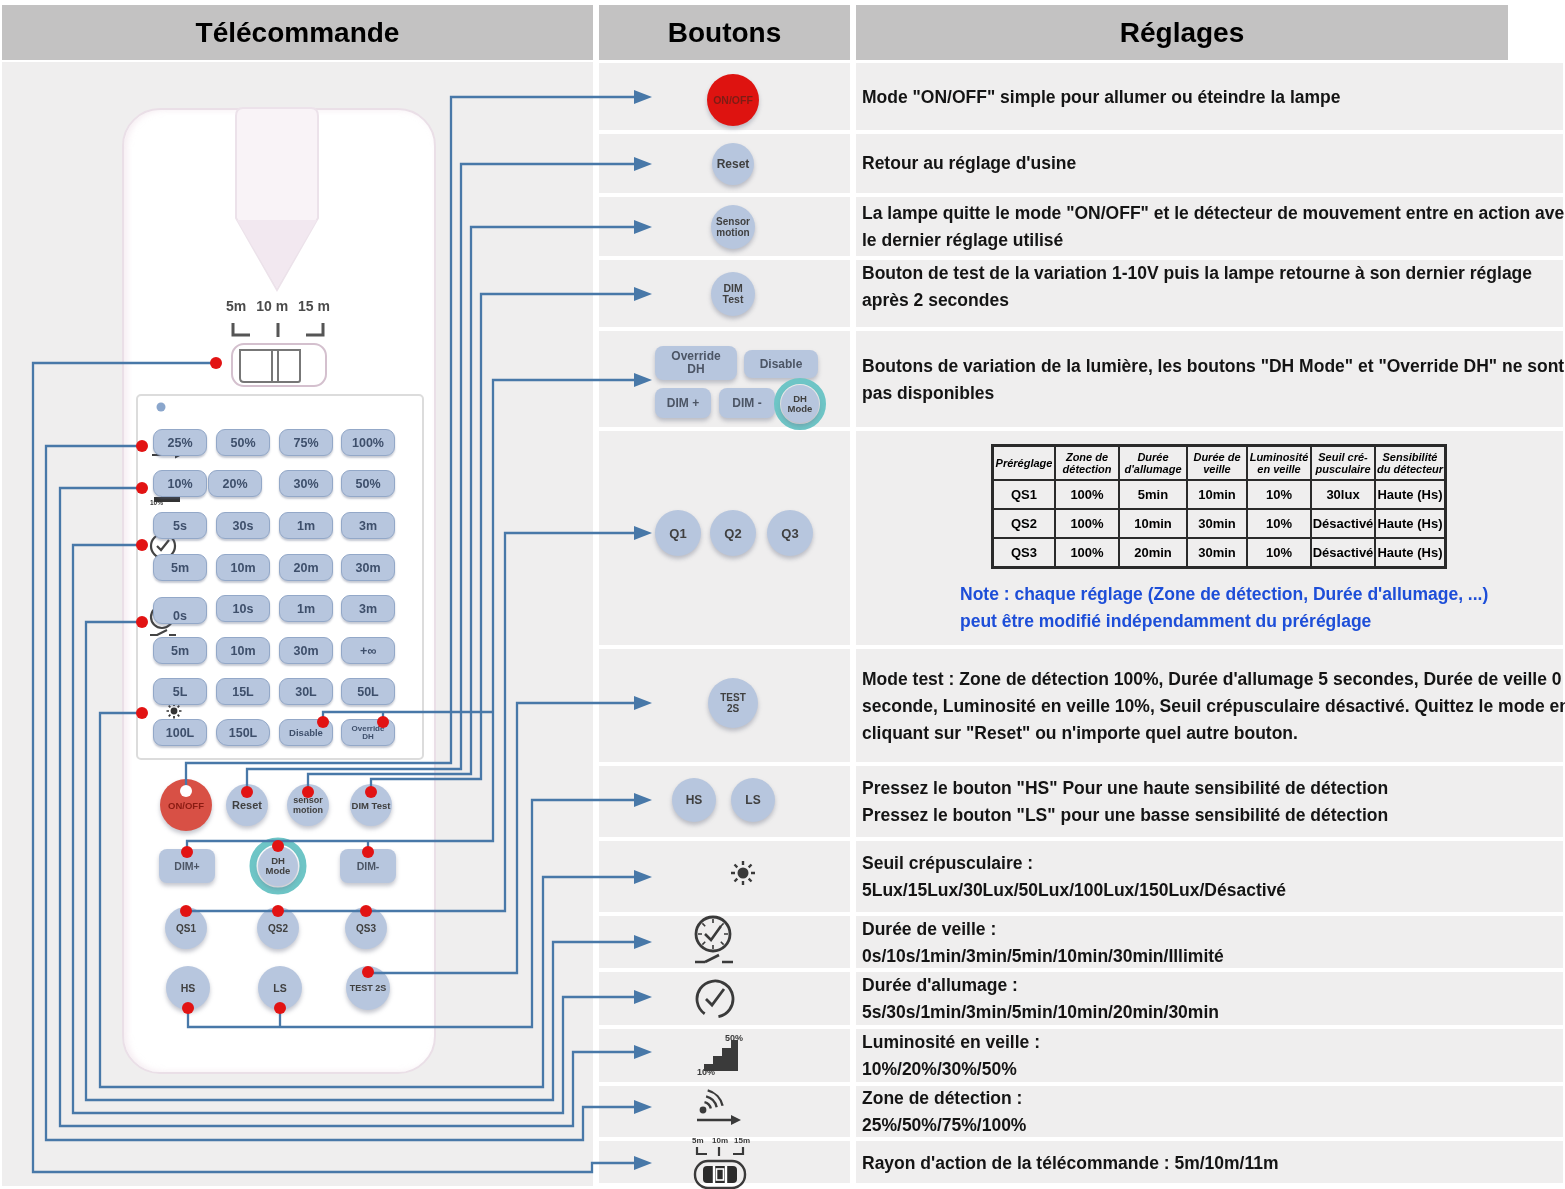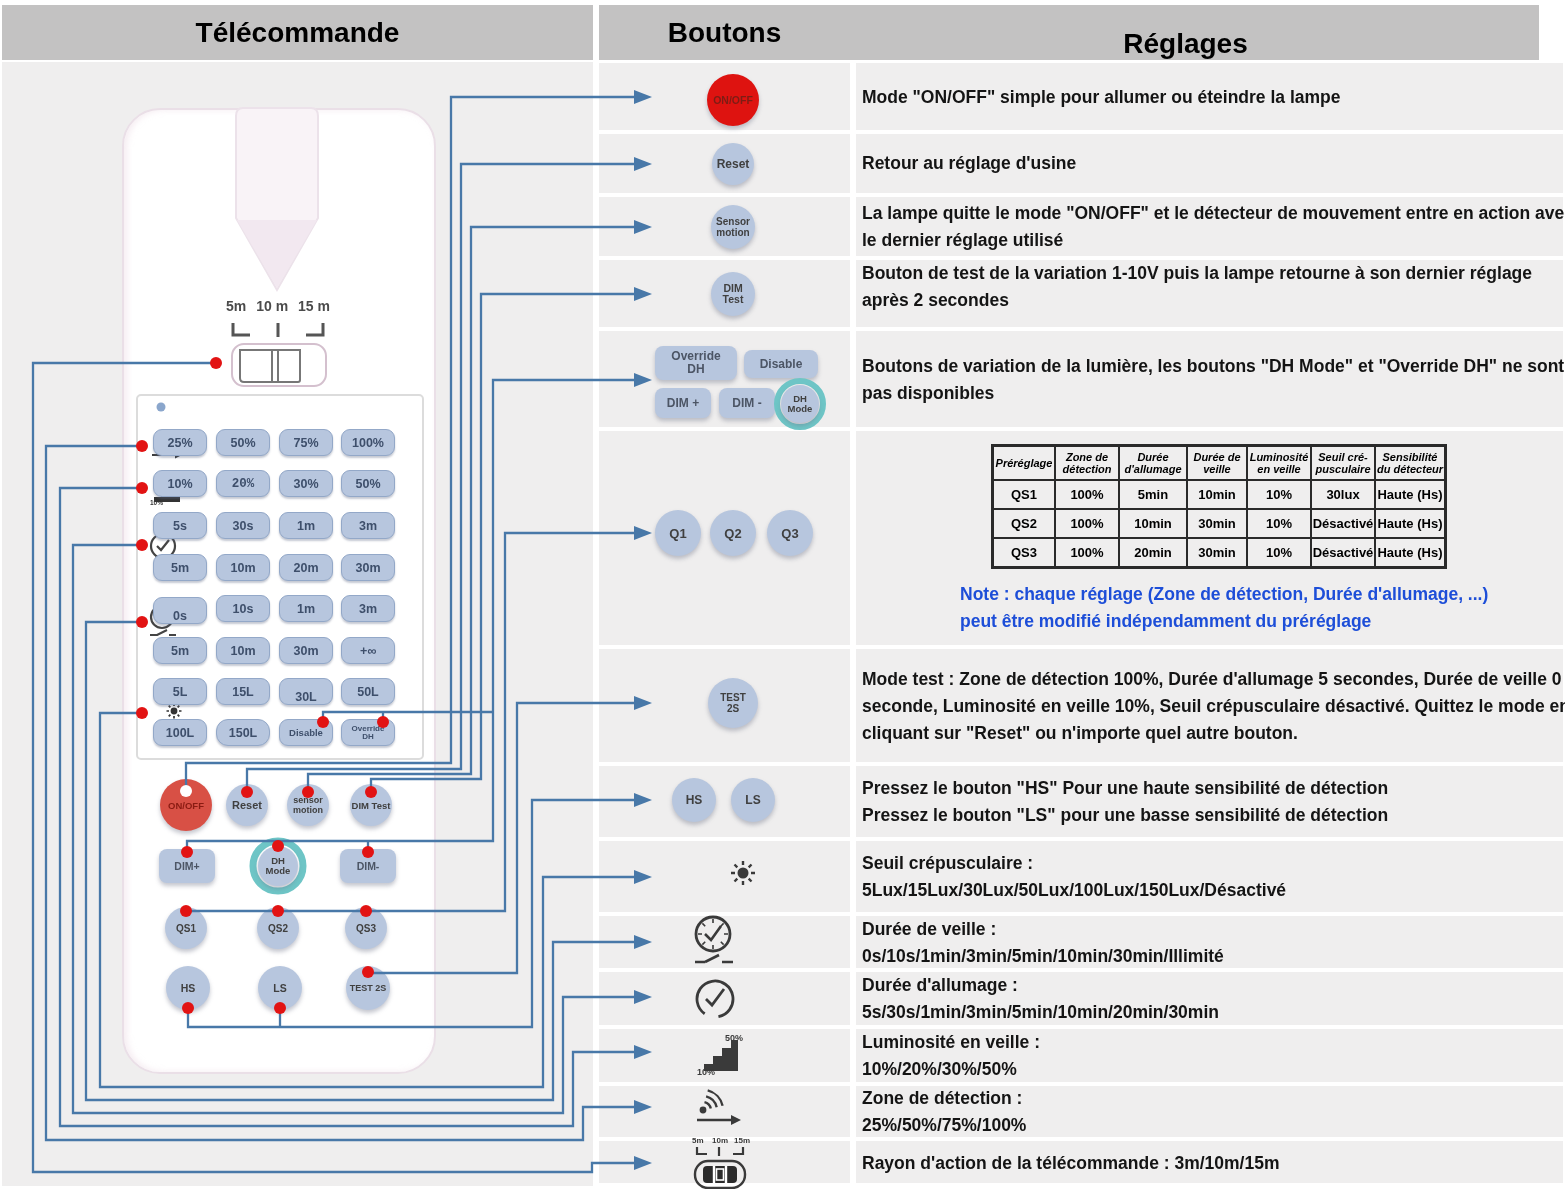--- a/index.html
+++ b/index.html
@@ -27,21 +27,21 @@
 <body>
 
 <div id="page">
 
   <div class="hdr" style="left:2px;width:591px;">
       <span>Télécommande</span>
     </div>
   <div class="hdr" style="left:599px;width:251px;">
       <span>Boutons</span>
     </div>
-  <div class="hdr" style="left:832px;width:707px;align-items:flex-end;">
+  <div class="hdr" style="left:856px;width:652px;">
       <span>Réglages</span>
     </div>
 
   <div id="bands">
       <div class="band" style="left: 2px; top: 62px; width: 591px; height: 1124px;"></div>
       <div class="band" style="left: 599px; top: 63px; width: 251px; height: 67px;"></div>
       <div class="band" style="left: 856px; top: 63px; width: 707px; height: 67px;"></div>
       <div class="band" style="left: 599px; top: 134px; width: 251px; height: 59px;"></div>
       <div class="band" style="left: 856px; top: 134px; width: 707px; height: 59px;"></div>
       <div class="band" style="left: 599px; top: 197px; width: 251px; height: 59px;"></div>
@@ -133,21 +133,21 @@
       </div>
       <div class="rc-btn" style="left: 279px; top: 429px;">
         <span>75%</span>
       </div>
       <div class="rc-btn" style="left: 341px; top: 429px;">
         <span>100%</span>
       </div>
       <div class="rc-btn" style="left: 153px; top: 470px;">
         <span>10%</span>
       </div>
-      <div class="rc-btn" style="left: 216px; top: 470px; font-family: Liberation Mono, monospace;">
+      <div class="rc-btn" style="left: 208px; top: 470px;">
         <span>20%</span>
       </div>
       <div class="rc-btn" style="left: 279px; top: 470px;">
         <span>30%</span>
       </div>
       <div class="rc-btn" style="left: 341px; top: 470px;">
         <span>50%</span>
       </div>
       <div class="rc-btn" style="left: 153px; top: 512px;">
         <span>5s</span>
@@ -196,21 +196,21 @@
       </div>
       <div class="rc-btn" style="left: 341px; top: 637px;">
         <span>+∞</span>
       </div>
       <div class="rc-btn" style="left: 153px; top: 678px;">
         <span>5L</span>
       </div>
       <div class="rc-btn" style="left: 216px; top: 678px;">
         <span>15L</span>
       </div>
-      <div class="rc-btn" style="left: 279px; top: 678px; align-items: flex-end;">
+      <div class="rc-btn" style="left: 279px; top: 678px;">
         <span>30L</span>
       </div>
       <div class="rc-btn" style="left: 341px; top: 678px;">
         <span>50L</span>
       </div>
       <div class="rc-btn" style="left: 153px; top: 719px;">
         <span>100L</span>
       </div>
       <div class="rc-btn" style="left: 216px; top: 719px; border-radius: 12px;">
         <span>150L</span>
@@ -404,21 +404,21 @@
     </div>
   <div class="desc" style="top:1029px;">
       <div>Luminosité en veille :</div>
       <div>10%/20%/30%/50%</div>
     </div>
   <div class="desc" style="top:1085px;">
       <div>Zone de détection :</div>
       <div>25%/50%/75%/100%</div>
     </div>
   <div class="desc" style="top:1150px;">
-      <div>Rayon d'action de la télécommande : 3m/10m/15m</div>
+      <div>Rayon d'action de la télécommande : 5m/10m/11m</div>
     </div>
 
   <div id="preset-table">
       <div class="th">Préréglage</div>
       <div class="th">Zone de
 détection</div>
       <div class="th">Durée
 d'allumage</div>
       <div class="th">Durée de
 veille</div>

